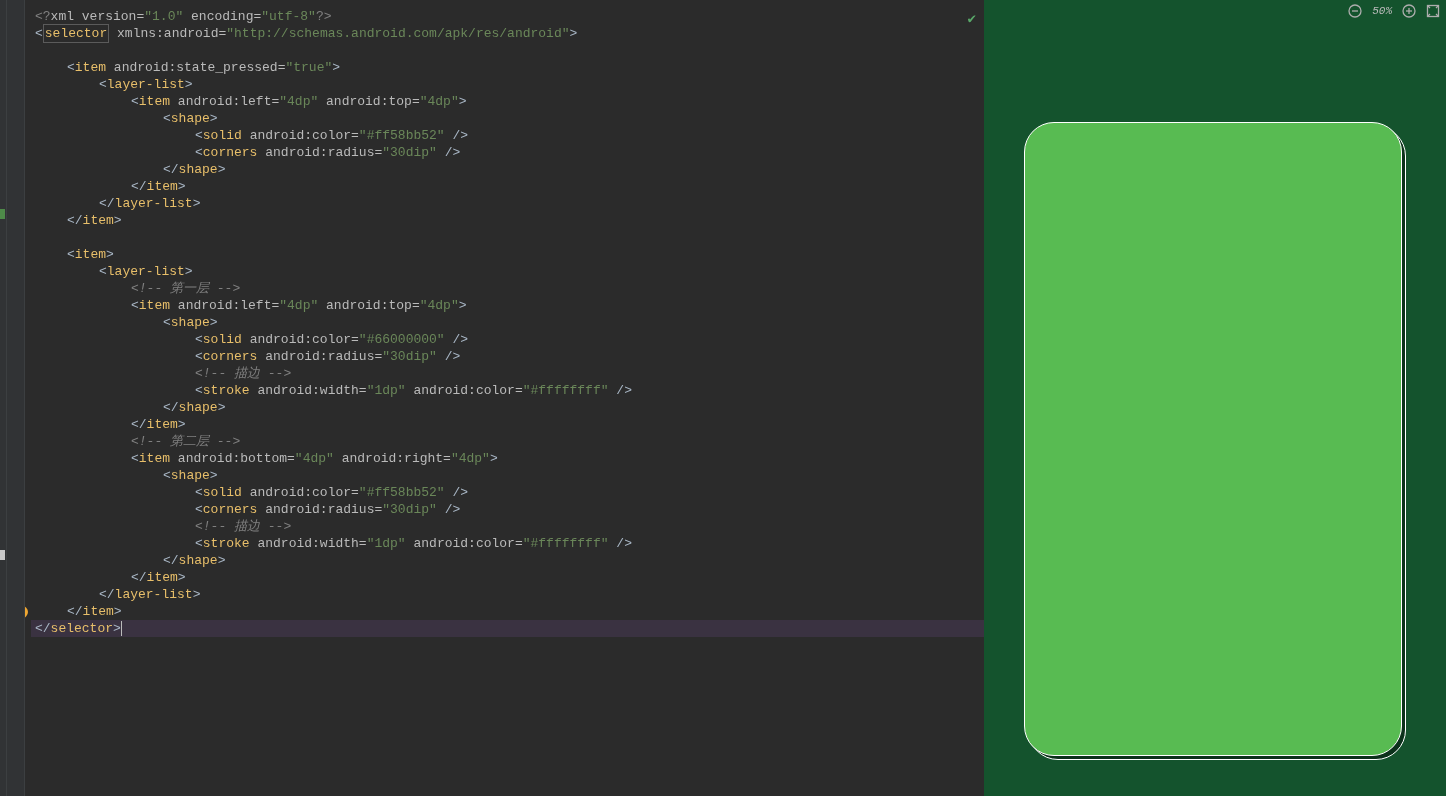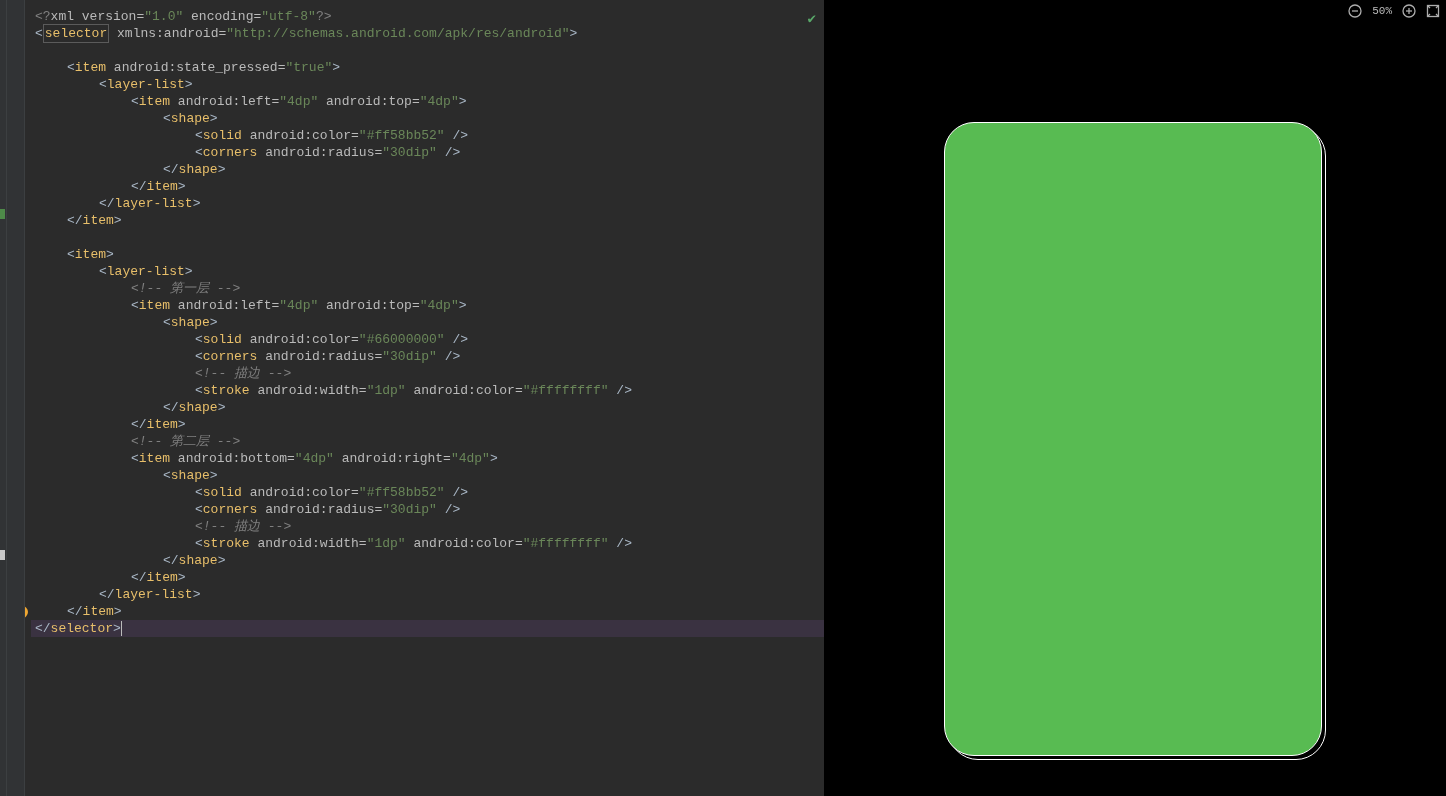--- a/index.html
+++ b/index.html
@@ -76,24 +76,25 @@
   }
   .bulb {
     position: absolute;
     left: -15px;
     width: 12px; height: 12px;
     background: #f0a732;
     border-radius: 50% 50% 50% 2px;
     transform: rotate(-45deg);
   }
   .right-panel {
-    width: 622px;
-    background: #000000;
+    width: 462px;
+    background: #14532d;
     position: relative;
     flex-shrink: 0;
+    font-style: italic;
   }
   .preview-toolbar {
     position: absolute;
     top: 2px;
     right: 4px;
     display: flex;
     align-items: center;
     gap: 6px;
     color: #adadad;
     font-size: 11px;

